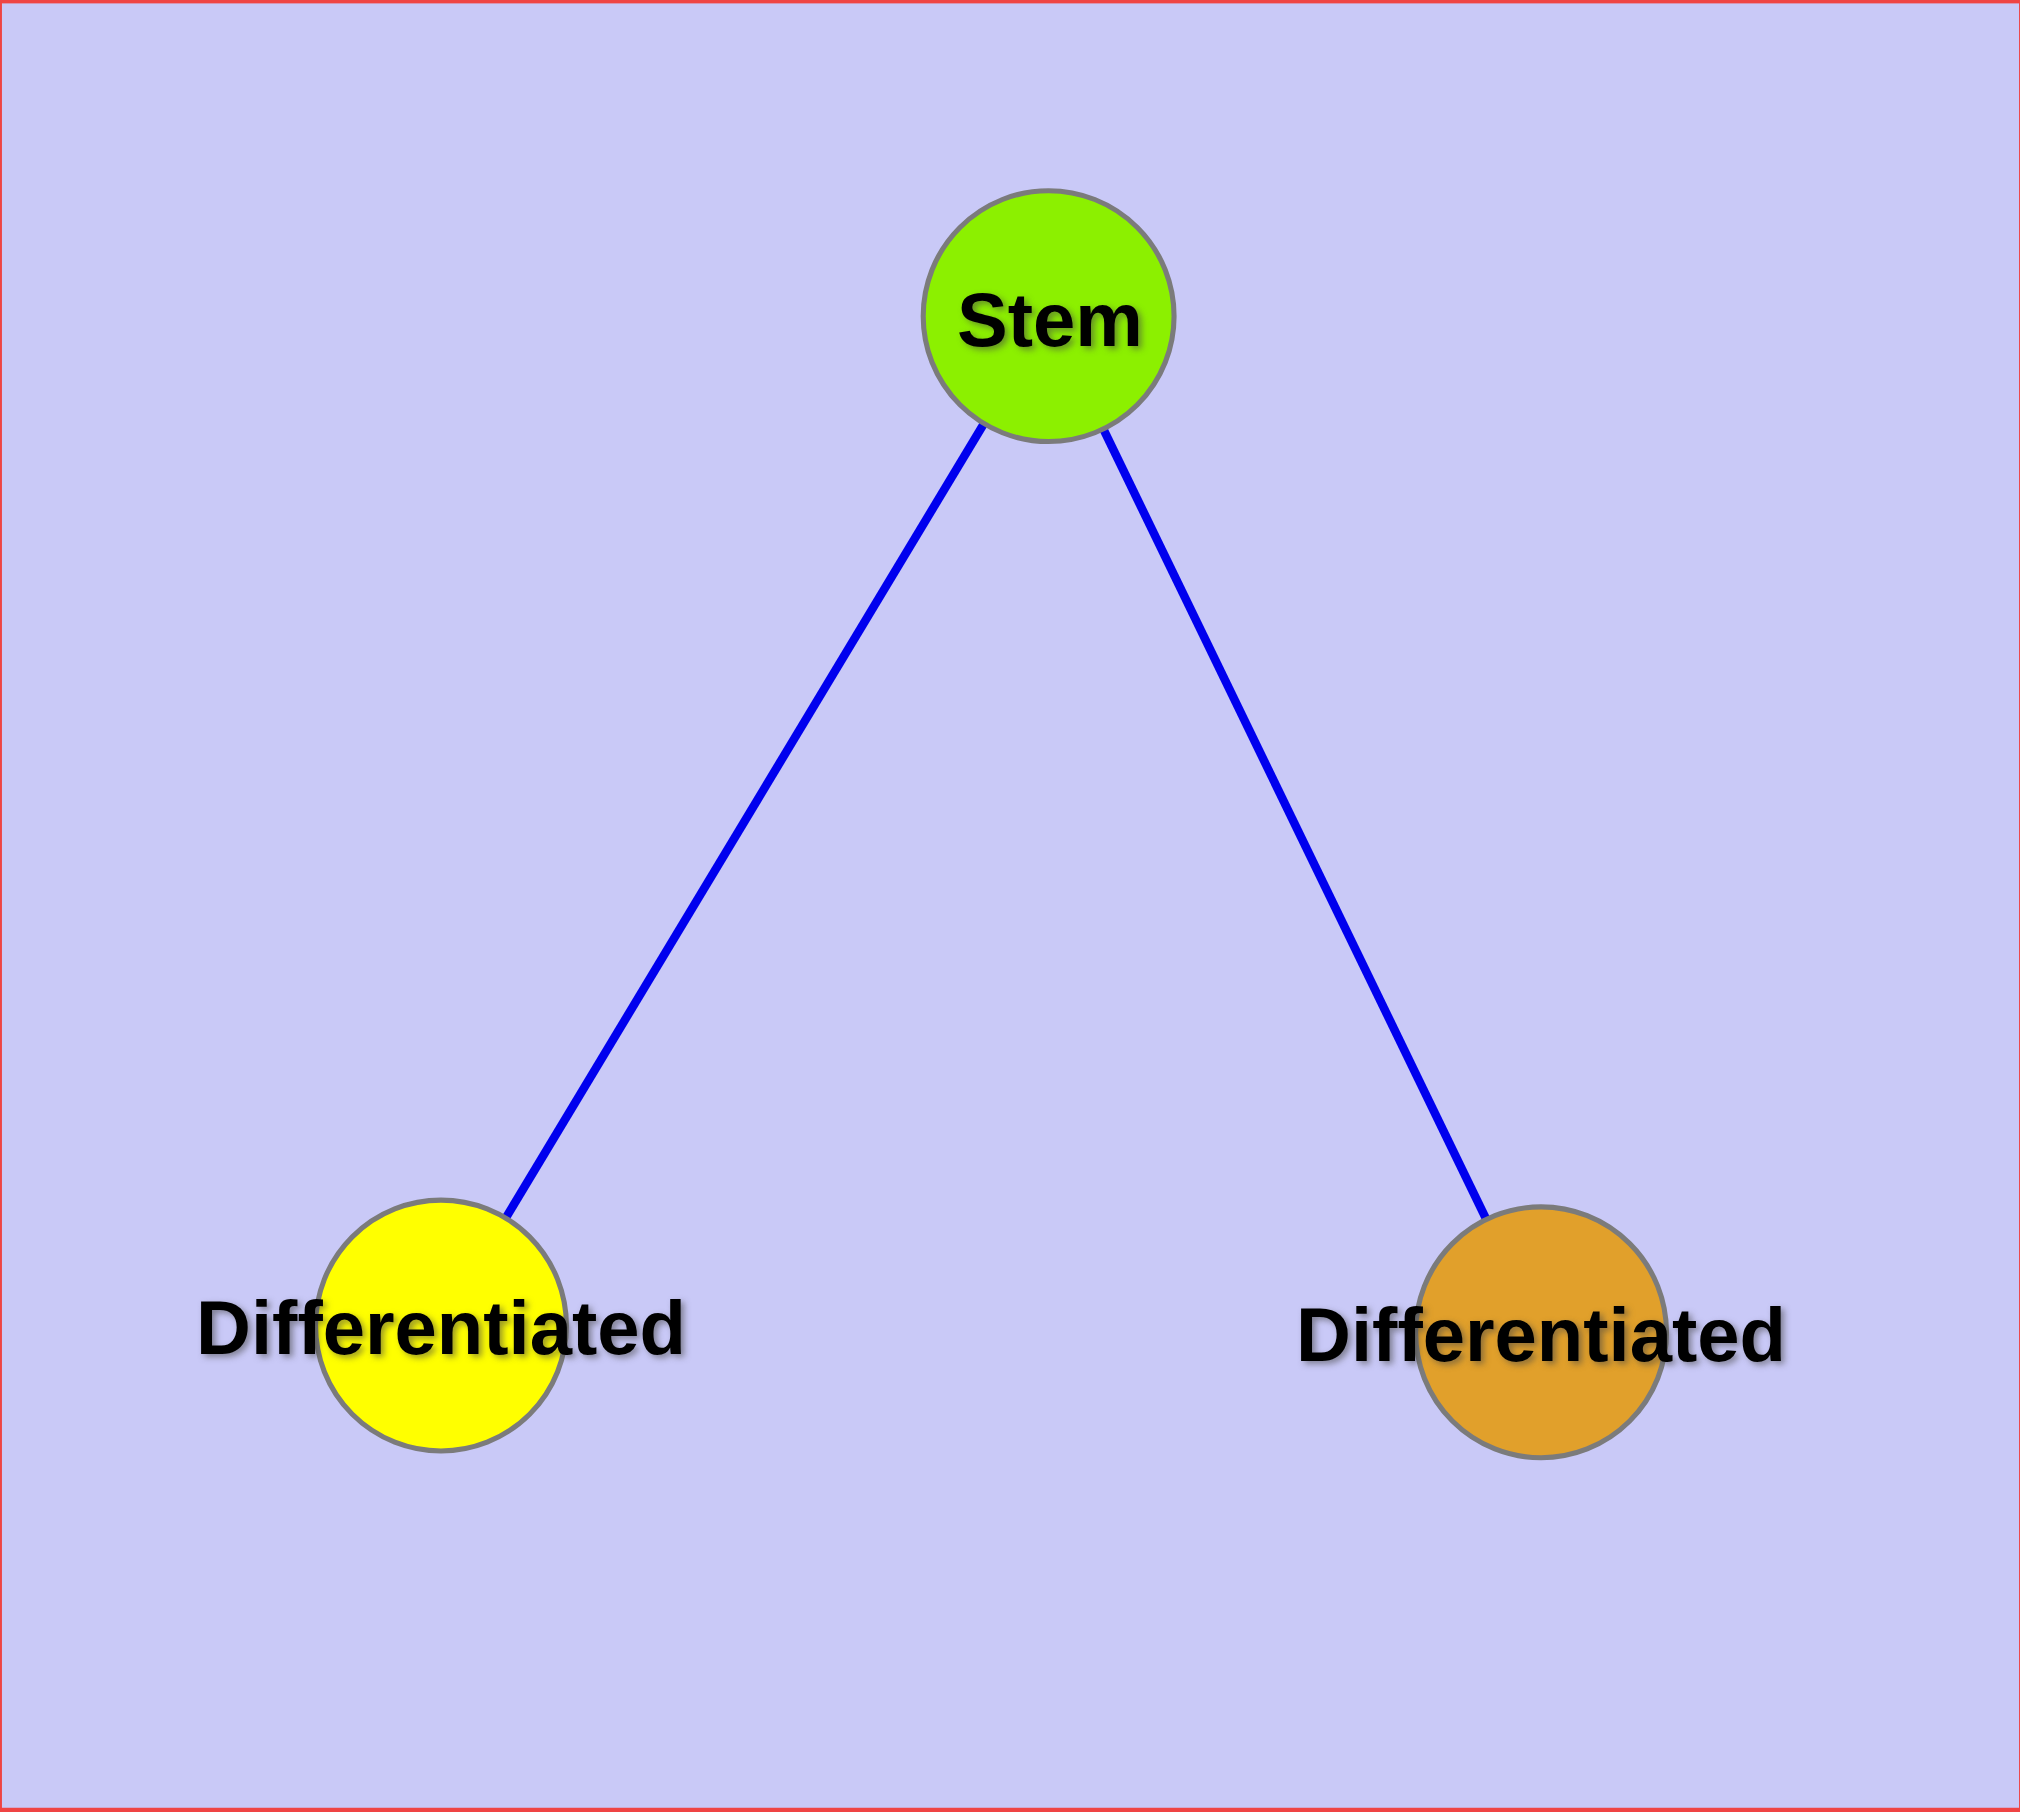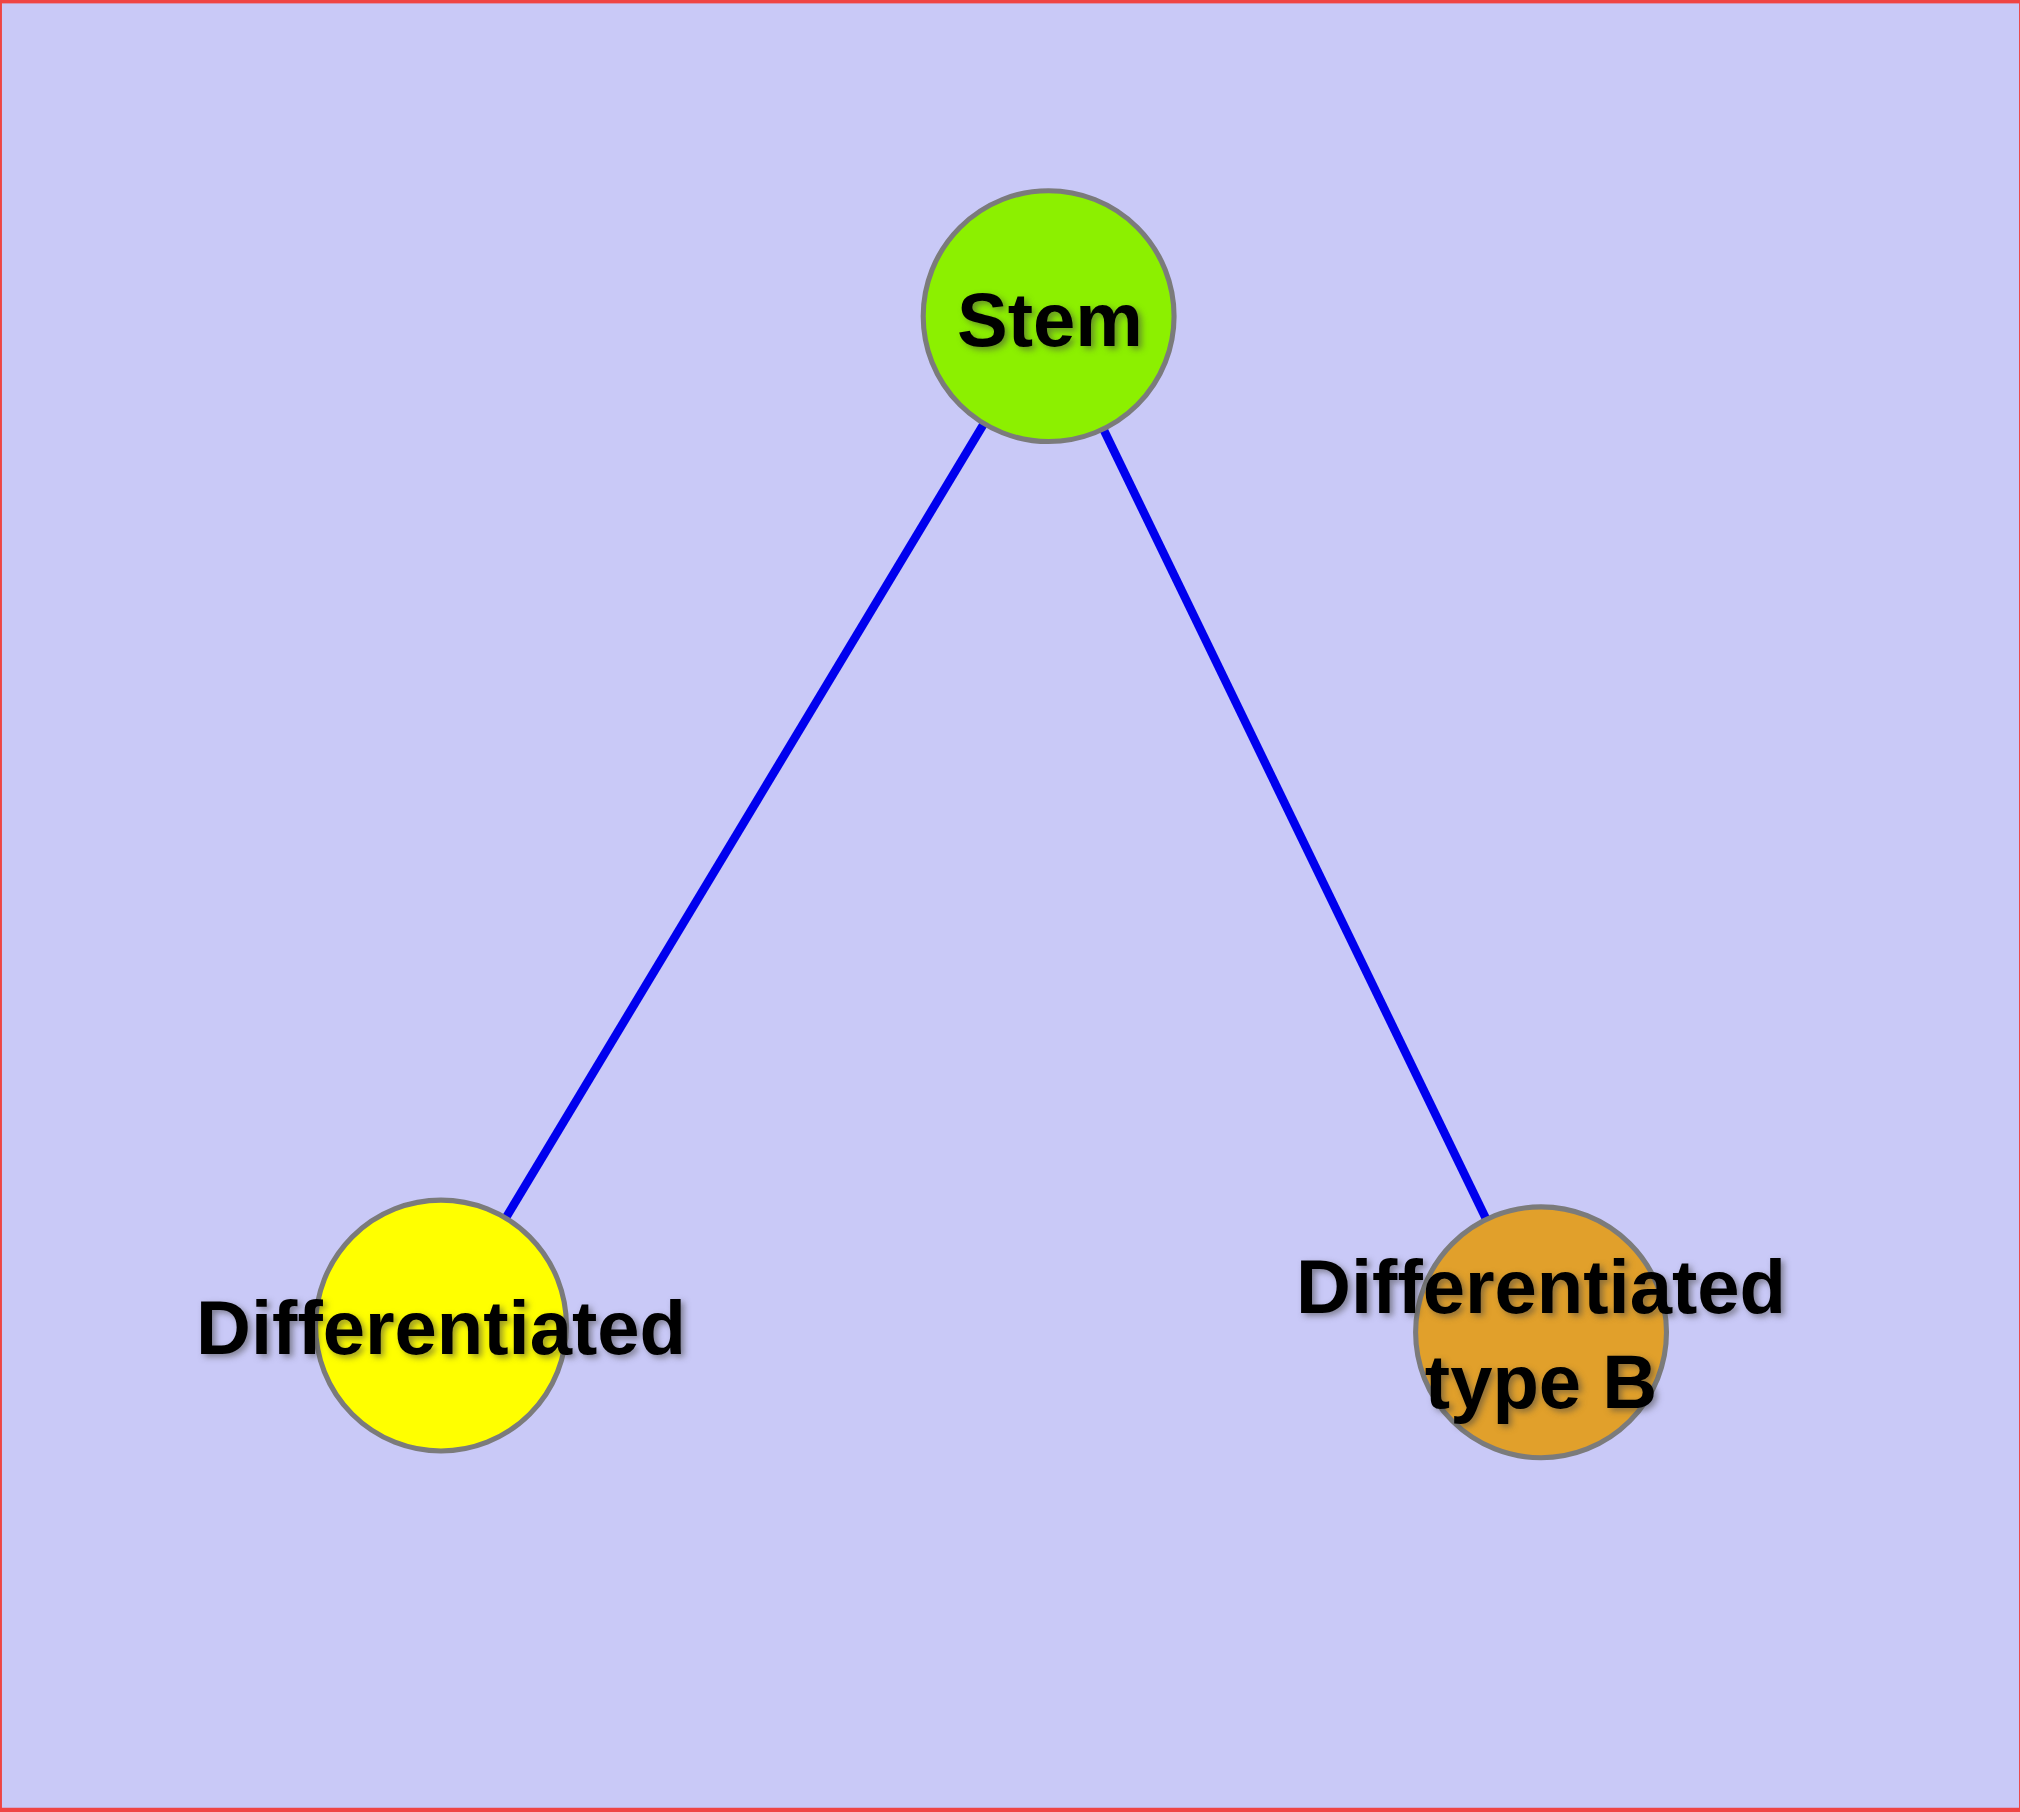--- a/index.html
+++ b/index.html
@@ -57,17 +57,16 @@
   <div class="node-label" style="left:1050px; top:319px;">
     <span class="label-line">Stem</span>
   </div>
 
   <div class="node-label" style="left:441px; top:1327px;">
     <span class="label-line">Differentiated</span>
   </div>
 
   <div class="node-label" style="left:1541px; top:1334px;">
     <span class="label-line">Differentiated</span>
-    <span class="label-line">type B</span>
   </div>
 
 </div>
 
 
 </body></html>

